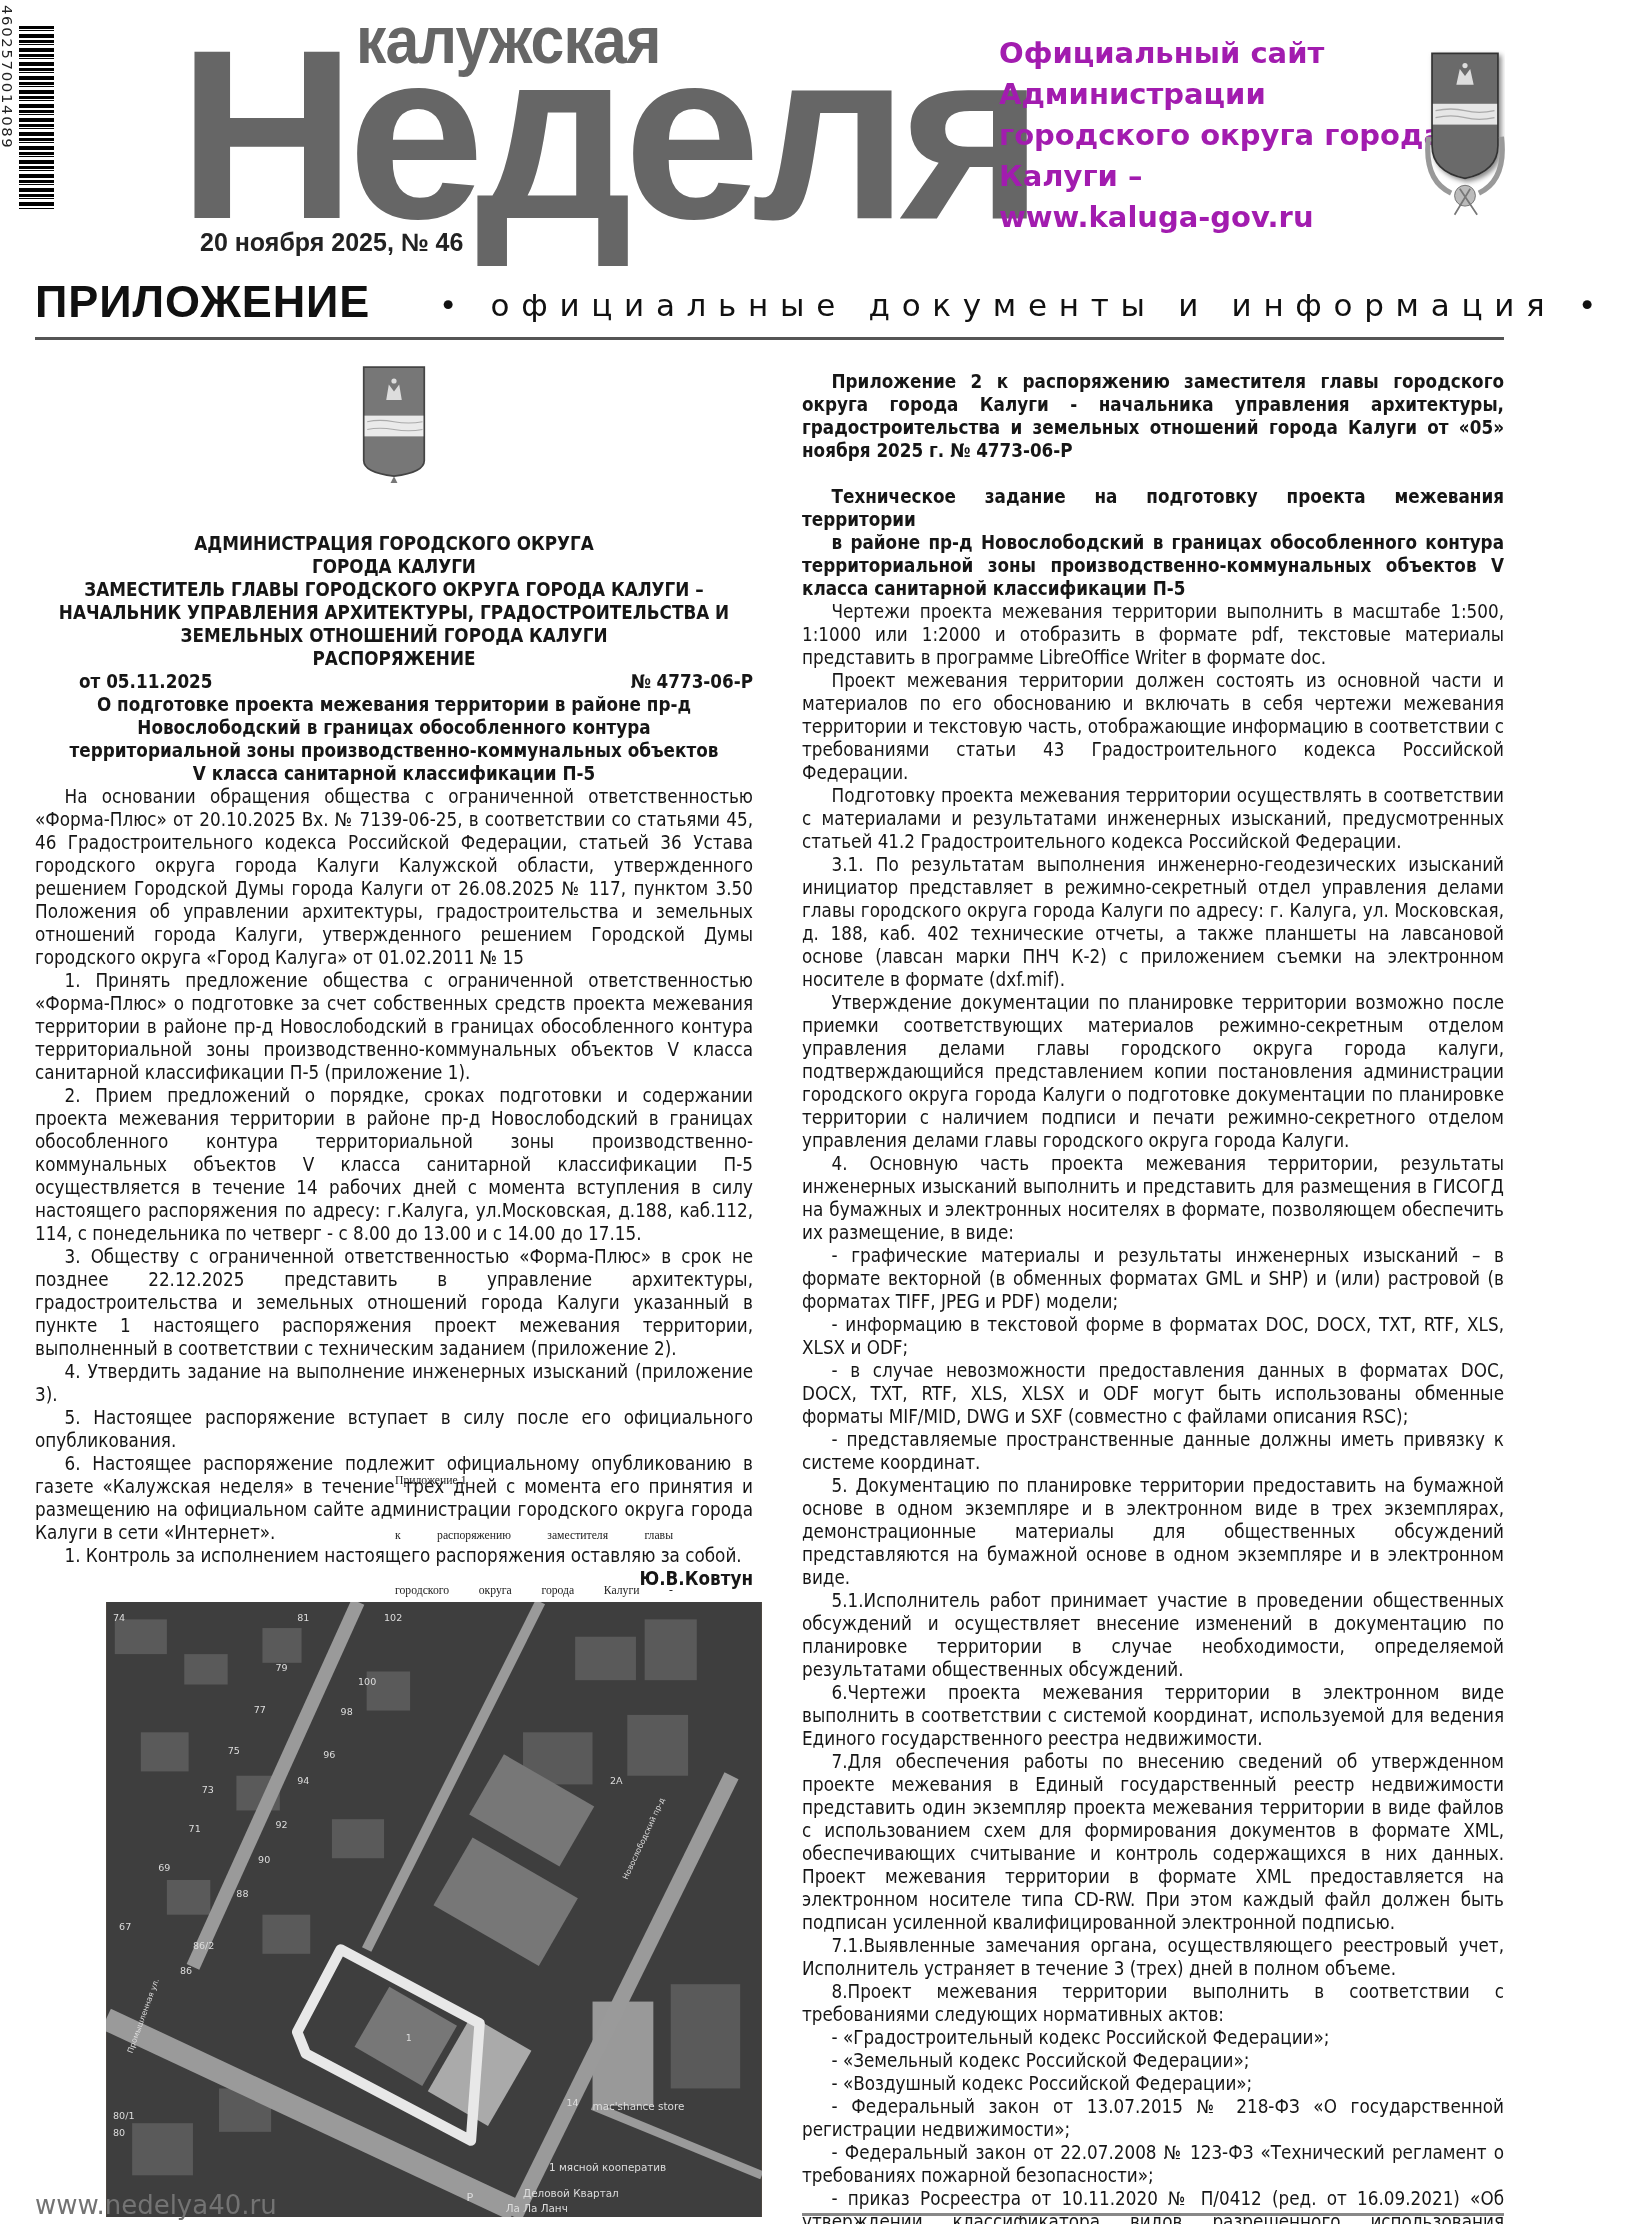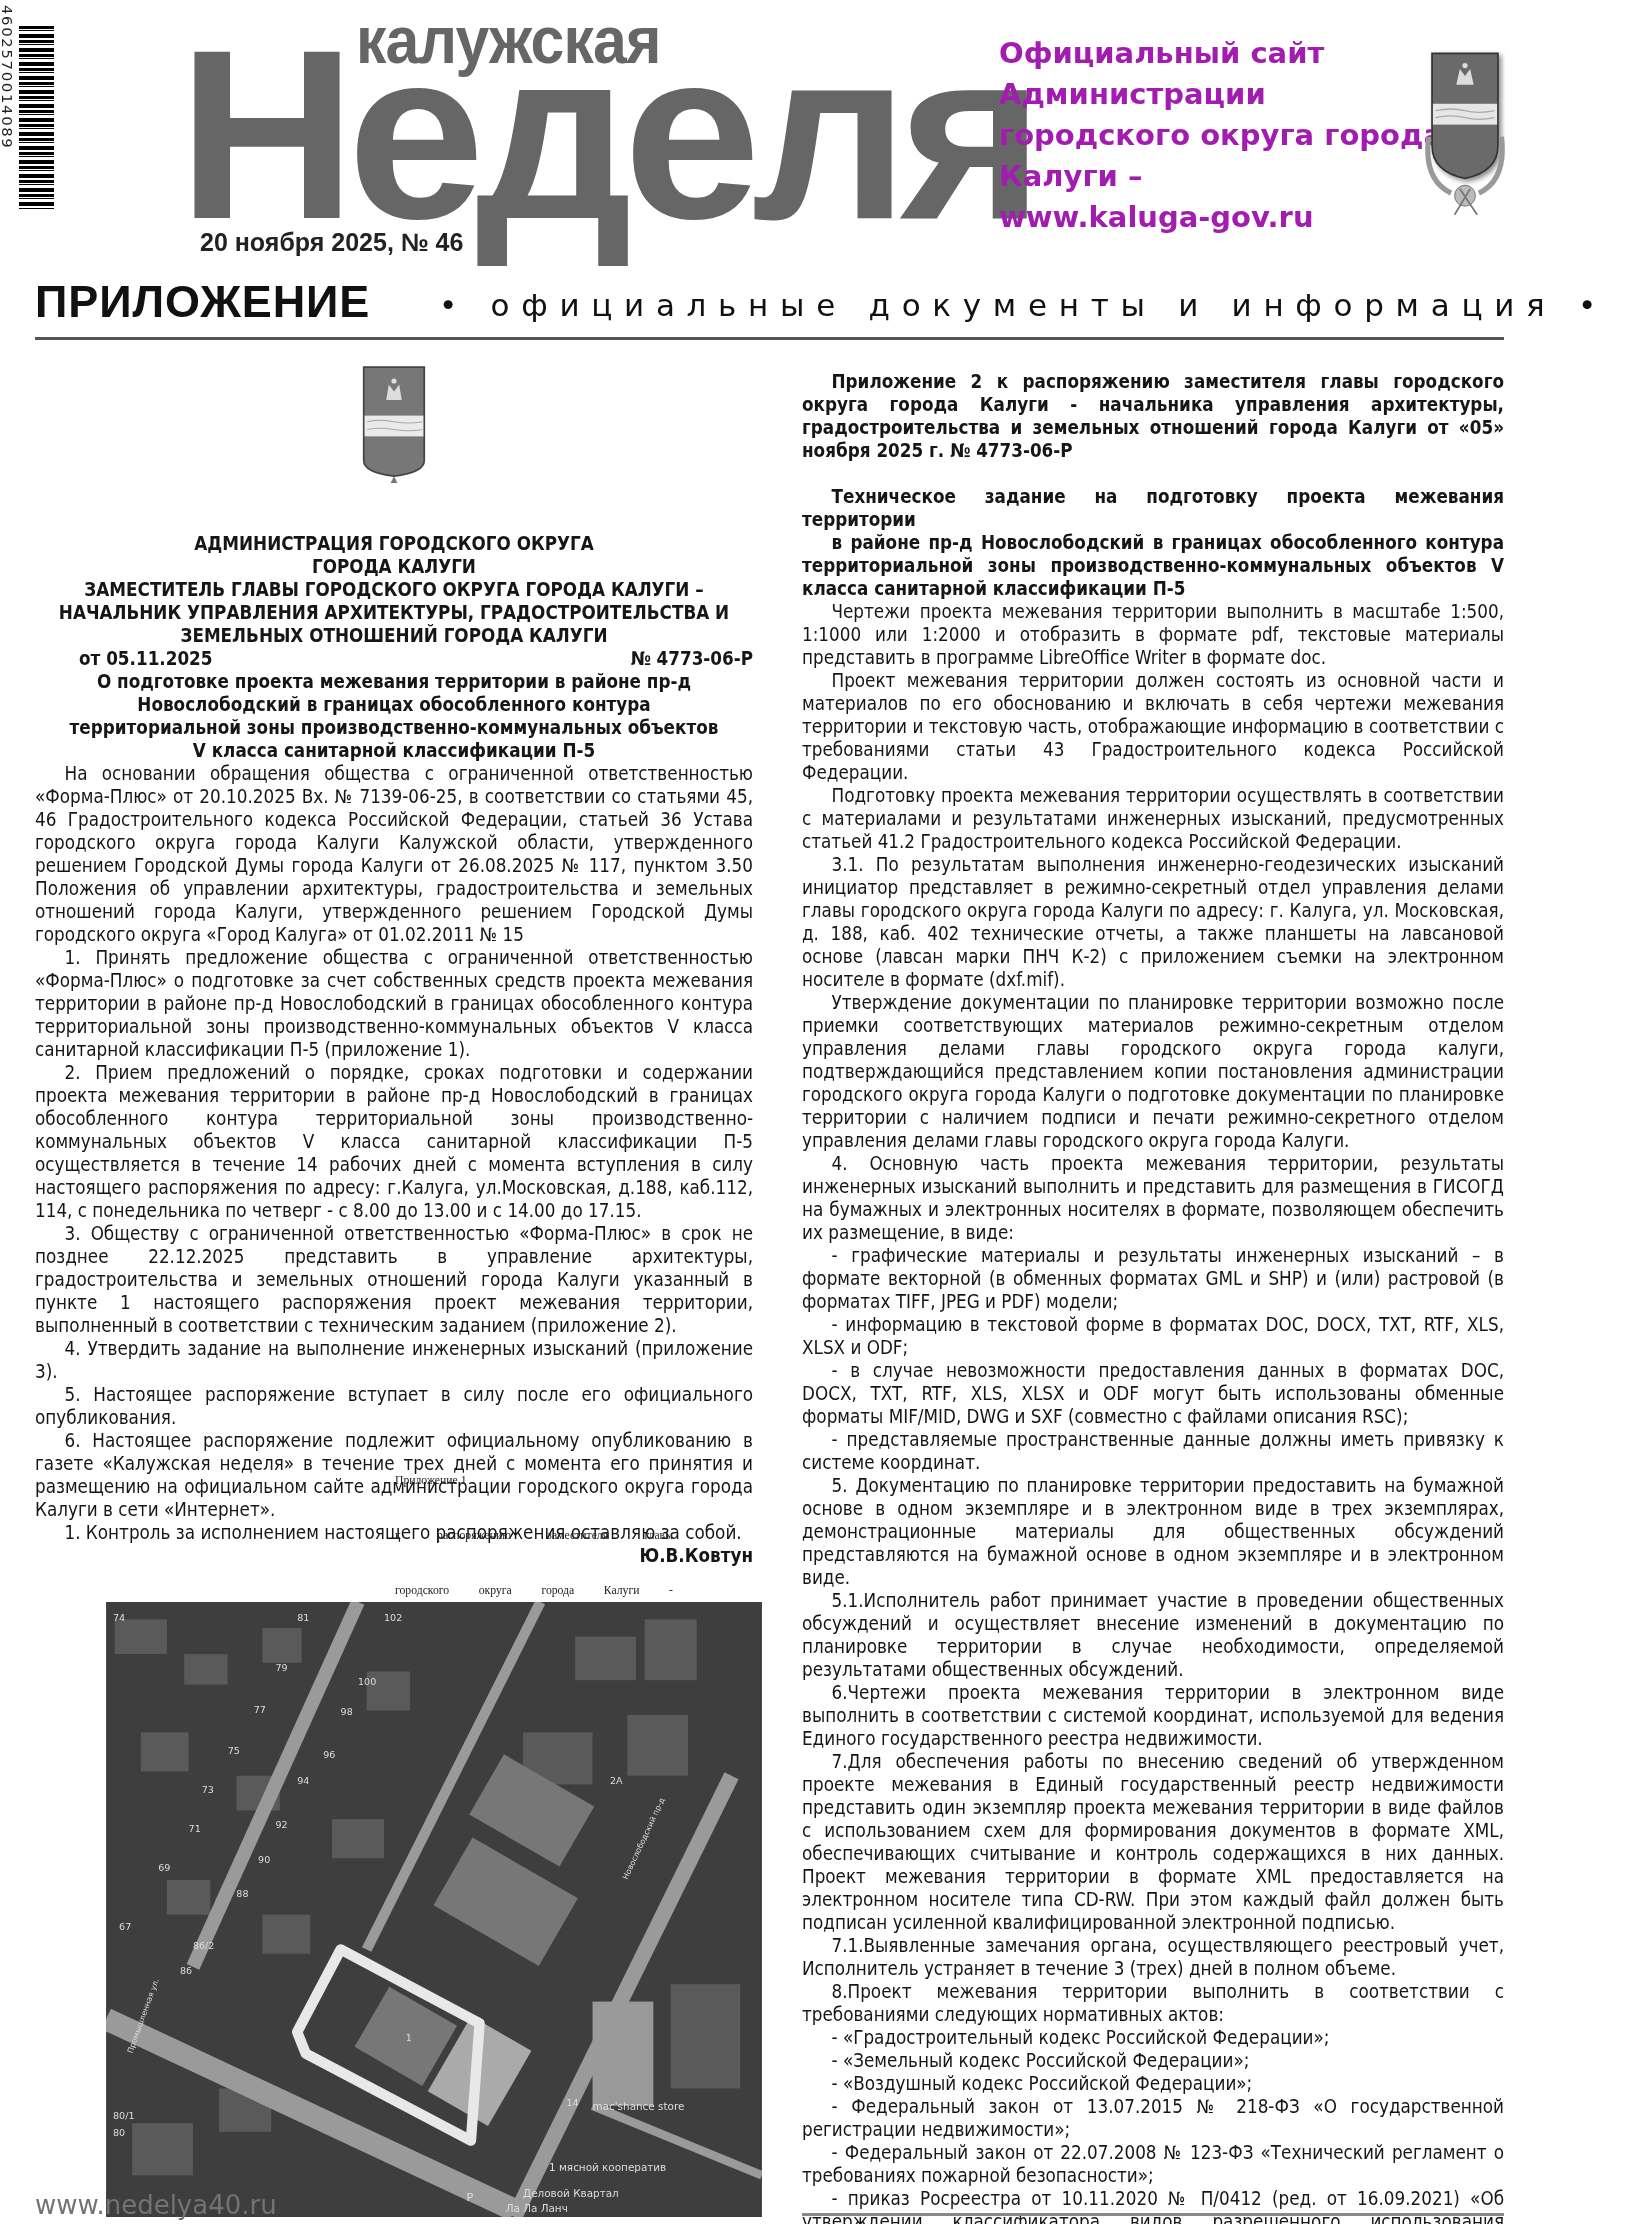--- a/index.html
+++ b/index.html
@@ -80,20 +80,21 @@
     <path d="M6 65 Q20 62 37 65 T70 65 M6 74 Q20 71 37 74 T70 74" stroke="#aaa" fill="none" stroke-width="1.2"></path>
     <path d="M28 40 L31 22 L37 30 L43 22 L46 40 Z" fill="#ddd"></path>
     <circle cx="37" cy="18" r="3" fill="#ddd"></circle>
   </svg>
   <div class="ctr">
     <div>АДМИНИСТРАЦИЯ ГОРОДСКОГО ОКРУГА</div>
     <div>ГОРОДА КАЛУГИ</div>
     <div>ЗАМЕСТИТЕЛЬ ГЛАВЫ ГОРОДСКОГО ОКРУГА ГОРОДА КАЛУГИ –</div>
     <div>НАЧАЛЬНИК УПРАВЛЕНИЯ АРХИТЕКТУРЫ, ГРАДОСТРОИТЕЛЬСТВА И</div>
     <div>ЗЕМЕЛЬНЫХ ОТНОШЕНИЙ ГОРОДА КАЛУГИ</div>
+    <div>РАСПОРЯЖЕНИЕ</div>
   </div>
   <div class="dateline">
     <span>от 05.11.2025</span>
     <span>№ 4773-06-Р</span>
   </div>
   <div class="ctr" style="padding:0 31px;">О подготовке проекта межевания территории в районе пр-д Новослободский в границах обособленного контура территориальной зоны производственно-коммунальных объектов V класса санитарной классификации П-5</div>
   <p>На основании обращения общества с ограниченной ответственностью «Форма-Плюс» от 20.10.2025 Вх. № 7139-06-25, в соответствии со статьями 45, 46 Градостроительного кодекса Российской Федерации, статьей 36 Устава городского округа города Калуги Калужской области, утвержденного решением Городской Думы города Калуги от 26.08.2025 № 117, пунктом 3.50 Положения об управлении архитектуры, градостроительства и земельных отношений города Калуги, утвержденного решением Городской Думы городского округа «Город Калуга» от 01.02.2011 № 15</p>
   <p>1. Принять предложение общества с ограниченной ответственностью «Форма-Плюс» о подготовке за счет собственных средств проекта межевания территории в районе  пр-д Новослободский в границах обособленного контура территориальной зоны производственно-коммунальных объектов V класса санитарной классификации П-5 (приложение 1).</p>
   <p>2. Прием предложений о порядке, сроках подготовки и содержании проекта межевания территории в районе пр-д Новослободский в границах обособленного контура территориальной зоны производственно-коммунальных объектов V класса санитарной классификации П-5 осуществляется в течение 14 рабочих дней с момента вступления в силу настоящего распоряжения по адресу: г.Калуга, ул.Московская, д.188, каб.112, 114, с понедельника по четверг - с 8.00 до 13.00 и с 14.00 до 17.15.</p>
   <p>3. Обществу с ограниченной ответственностью «Форма-Плюс» в срок не позднее 22.12.2025 представить в управление архитектуры, градостроительства и земельных отношений города Калуги указанный в пункте 1 настоящего распоряжения проект межевания территории, выполненный в соответствии с техническим заданием (приложение 2).</p>

